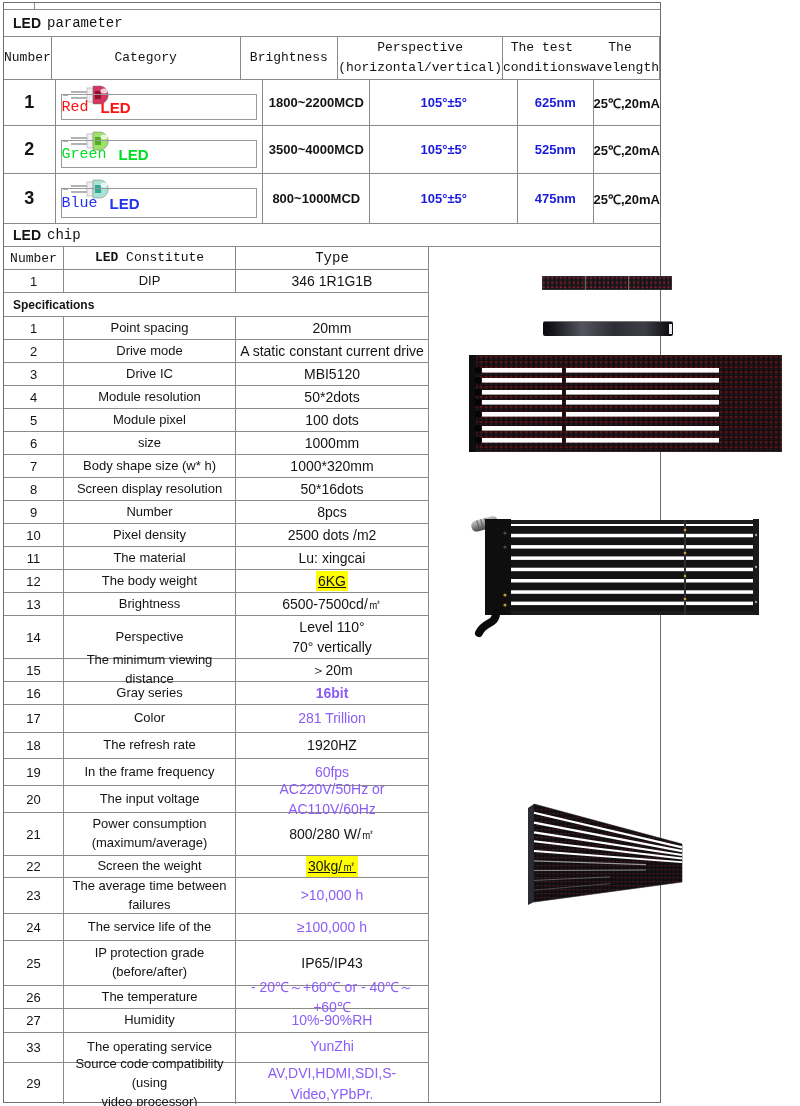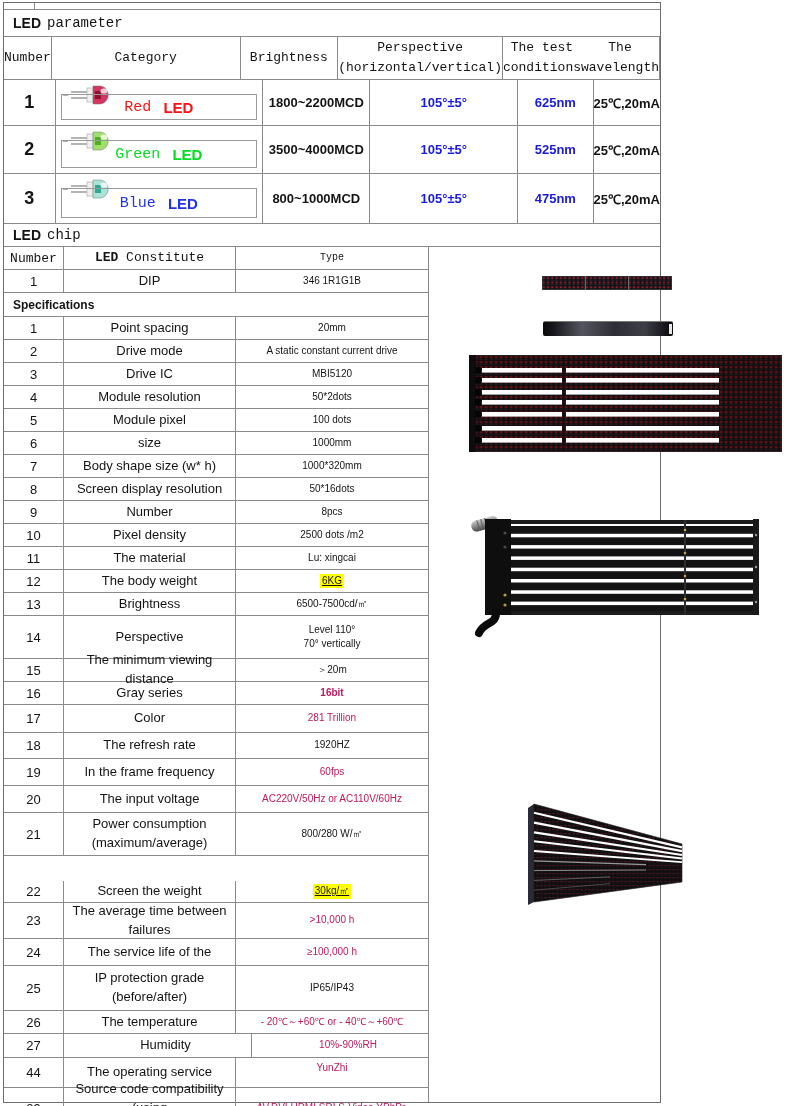--- a/index.html
+++ b/index.html
@@ -24,43 +24,43 @@
   .r-head{height:43px;}
   .hc{font-family:"Liberation Mono","DejaVu Sans Mono",monospace;font-size:13px;line-height:1.55;white-space:pre-line;}
   .w-num{width:60px;} .w-cat{width:242px;} .w-bri{width:125px;}
   .w-per{width:172px;} .w-wav{width:88px;} .w-tes{flex:1;border-right:none;}
   .h46{height:46px;} .h48{height:48px;} .h50{height:50px;}
   .num-big{font-size:18px;font-weight:bold;}
   .val{font-size:13px;font-weight:bold;}
   .blue{color:#1a1adf;}
   .catcell{position:relative;display:block;}
   .cat-box{position:absolute;left:5px;right:5px;top:14px;bottom:5px;border:1px solid #9a9a9a;
-           display:flex;align-items:center;justify-content:center;gap:12px;background:transparent;}
+           display:flex;align-items:center;justify-content:flex-start;gap:12px;background:transparent;}
   .cat-word{font-family:"Liberation Mono","DejaVu Sans Mono",monospace;font-size:15px;}
   .cat-led{font-size:15px;font-weight:bold;}
   .bulb{position:absolute;left:7px;top:3px;width:58px;height:24px;}
 
   
   .bottom{flex:1;display:flex;min-height:0;border-bottom:none;}
   .left-col{width:425px;border-right:1px solid #8a8a8a;display:flex;flex-direction:column;}
   .right-col{flex:1;position:relative;background:#fff;}
   .cr{display:flex;border-bottom:1px solid #8a8a8a;flex-shrink:0;}
   .c-n{width:60px;border-right:1px solid #8a8a8a;display:flex;align-items:center;justify-content:center;
        font-size:13px;}
   .c-l{width:172px;border-right:1px solid #8a8a8a;display:flex;align-items:center;justify-content:center;
        text-align:center;font-size:13px;white-space:pre-line;line-height:1.45;padding:0 3px;}
   .c-v{flex:1;display:flex;align-items:center;justify-content:center;text-align:center;
-       font-size:10px;white-space:pre-line;line-height:1.45;padding:0 3px;}
+       font-size:14px;white-space:pre-line;line-height:1.45;padding:0 3px;}
   .chead{height:23px;} .chead .c-n,.chead .c-l,.chead .c-v{font-family:"Liberation Mono","DejaVu Sans Mono",monospace;}
   .spec-title{height:24px;align-items:center;padding-left:9px;font-weight:bold;font-size:12px;
               border-bottom:1px solid #8a8a8a;display:flex;flex-shrink:0;}
-  .h22{height:22px;margin-top:25px;} .h23{height:23px;} .h24{height:24px;gap:16px;} .h26{height:26px;} .h27{height:27px;justify-content:space-between;}
+  .h22{height:22px;} .h23{height:23px;} .h24{height:24px;} .h26{height:26px;} .h27{height:27px;justify-content:space-between;}
   .h28{height:28px;} .h30{height:30px;} .h36{height:36px;} .h41{height:41px;border-bottom:none;}
   .h43{height:43px;} .h45{height:45px;justify-content:flex-end;}
-  .green{color:#be185d;}
+  .green{color:#8b5cf6;}
   .bold{font-weight:bold;}
   .hl{background:#ffff00;text-decoration:underline;padding:0 2px;}
   .vtop{align-items:flex-start;padding-top:3px;}
 
   
   .photo{position:absolute;}
   .photo svg{display:block;width:100%;height:100%;}
   .img-strip{left:113px;top:29px;width:130px;height:14px;}
   .img-bar{left:114px;top:74px;width:130px;height:15px;background:linear-gradient(90deg,#0a0a0c 0%,#17171c 8%,#54545e 30%,#2e2e36 55%,#3e3e46 78%,#0e0e12 97%);border-radius:2px;border-top:1px solid #777;position:absolute;}
   .img-bar .notch{position:absolute;right:1px;top:15%;width:3px;height:70%;background:#e8e8e8;}
@@ -318,21 +318,21 @@
             <div class="c-n">26</div>
             <div class="c-l">The temperature</div>
             <div class="c-v green">- 20℃～+60℃ or - 40℃～+60℃</div>
           </div>
         <div class="cr h24">
             <div class="c-n">27</div>
             <div class="c-l">Humidity</div>
             <div class="c-v green">10%-90%RH</div>
           </div>
         <div class="cr h30">
-            <div class="c-n">44</div>
+            <div class="c-n">33</div>
             <div class="c-l">The operating service</div>
             <div class="c-v green vtop">YunZhi</div>
           </div>
         <div class="cr h41">
             <div class="c-n">29</div>
             <div class="c-l">Source code compatibility (using
 video processor)</div>
             <div class="c-v green">AV,DVI,HDMI,SDI,S-Video,YPbPr.</div>
           </div>
       </div>

